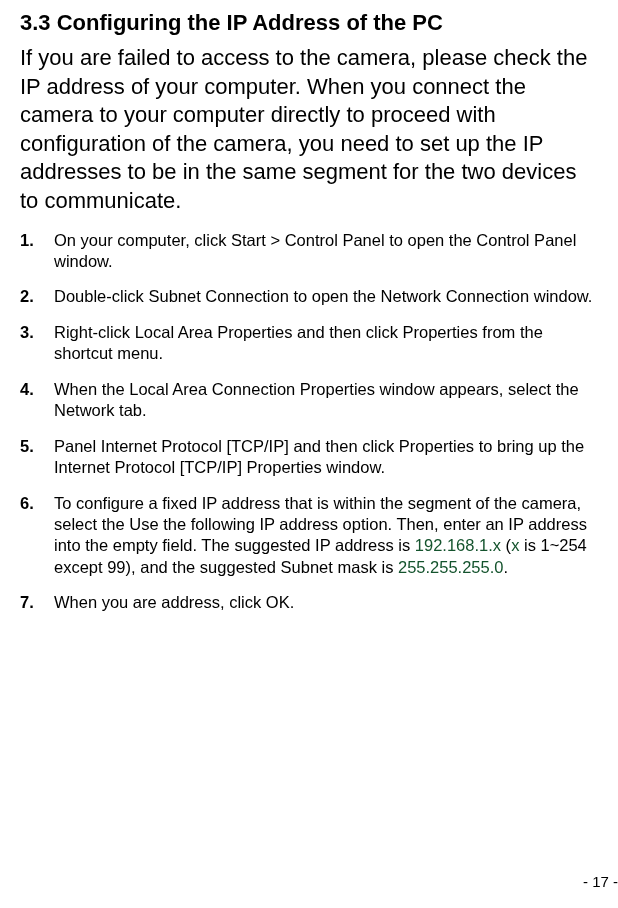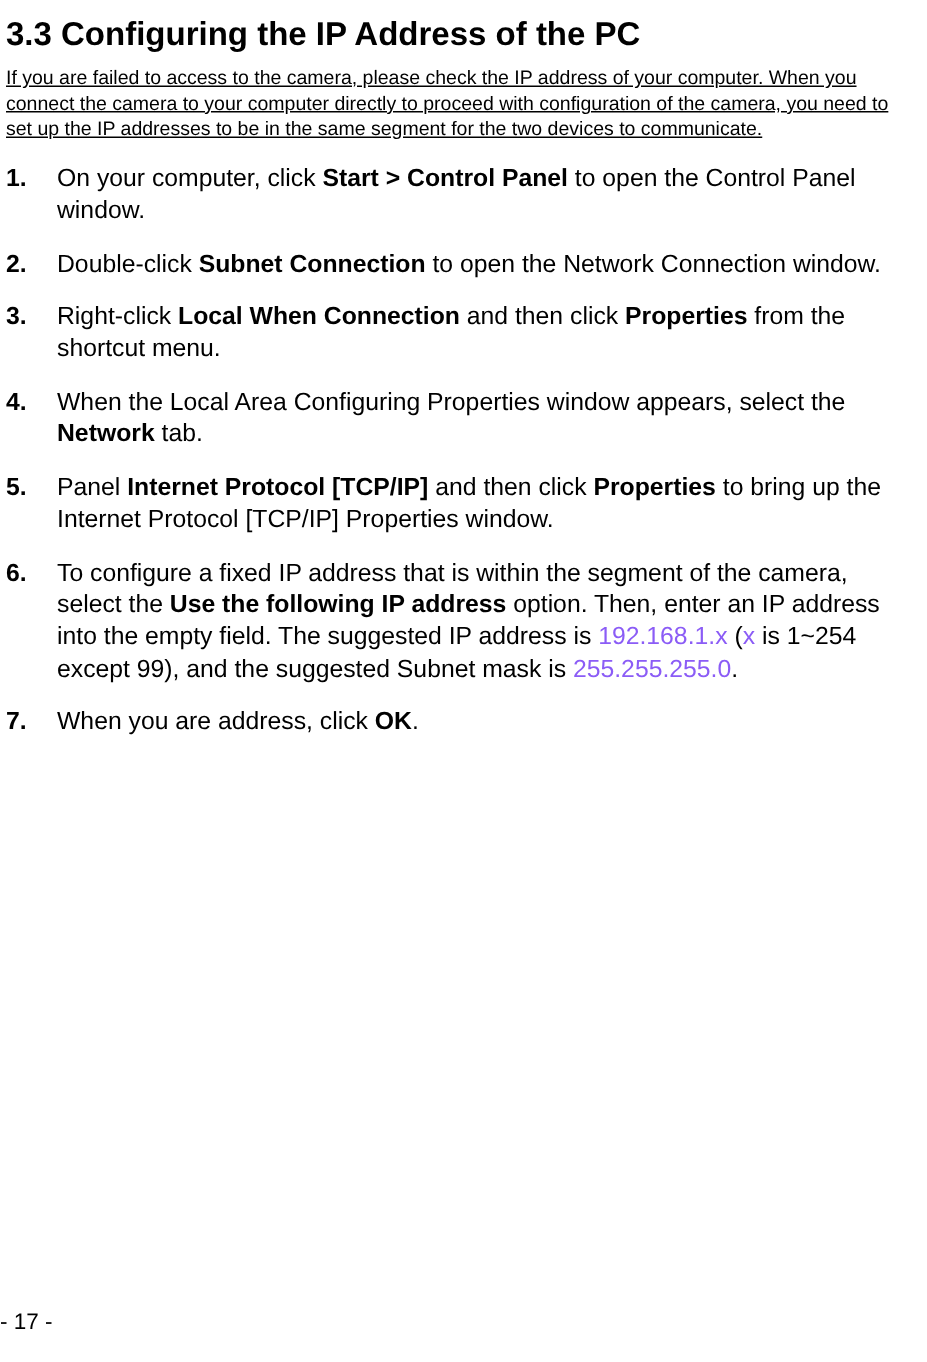--- a/index.html
+++ b/index.html
@@ -7,59 +7,58 @@
       width: 618px;
       height: 908px;
       margin: 0;
       padding: 0;
       box-sizing: border-box;
       background: #fff;
       color: #000;
       position: relative;
     }
     .page {
-      padding: 10px 20px 0 4px;
+      padding: 10px 20px 0 20px;
     }
     h2 {
       font-size: 22px;
       font-weight: bold;
       margin: 0 0 8px 0;
     }
     .intro {
-      font-size: 13px;
+      font-size: 22px;
       line-height: 1.3;
       margin: 0 0 14px 0;
-      text-decoration: underline;
     }
     ol.steps {
       list-style: none;
       padding: 0;
       margin: 0;
     }
     ol.steps > li {
       display: flex;
       font-size: 16.5px;
       line-height: 1.3;
       margin-bottom: 14px;
     }
     .num {
       font-weight: bold;
       flex: 0 0 34px;
     }
     .step-body {
       flex: 1;
     }
-    .b { font-weight: bold; }
-    .red { color: #8b5cf6; }
+    .b { font-weight: normal; }
+    .red { color: #14532d; }
     .footer {
       position: absolute;
       bottom: 18px;
       left: 0;
       width: 100%;
-      text-align: left;
+      text-align: right;
       font-size: 15px;
     }
   </style>
 </head>
 <body>
 
 <div class="page">
   <h2>3.3  Configuring the IP Address of the PC</h2>
   <p class="intro">If you are failed to access to the camera, please check the IP address of your computer. When you connect the camera to your computer directly to proceed with configuration of the camera, you need to set up the IP addresses to be in the same segment for the two devices to communicate.</p>
 
@@ -72,27 +71,27 @@
     </li>
     <li>
       <span class="num">2.</span>
       <span class="step-body">
         <span>Double-click </span><span class="b">Subnet Connection</span><span> to open the Network Connection window.</span>
       </span>
     </li>
     <li>
       <span class="num">3.</span>
       <span class="step-body">
-        <span>Right-click </span><span class="b">Local When Connection</span><span> and then click </span><span class="b">Properties</span><span> from the shortcut menu.</span>
+        <span>Right-click </span><span class="b">Local Area Properties</span><span> and then click </span><span class="b">Properties</span><span> from the shortcut menu.</span>
       </span>
     </li>
     <li>
       <span class="num">4.</span>
       <span class="step-body">
-        <span>When the Local Area Configuring Properties window appears, select the </span><span class="b">Network</span><span> tab.</span>
+        <span>When the Local Area Connection Properties window appears, select the </span><span class="b">Network</span><span> tab.</span>
       </span>
     </li>
     <li>
       <span class="num">5.</span>
       <span class="step-body">
         <span>Panel </span><span class="b">Internet Protocol [TCP/IP]</span><span> and then click </span><span class="b">Properties</span><span> to bring up the Internet Protocol [TCP/IP] Properties window.</span>
       </span>
     </li>
     <li>
       <span class="num">6.</span>

